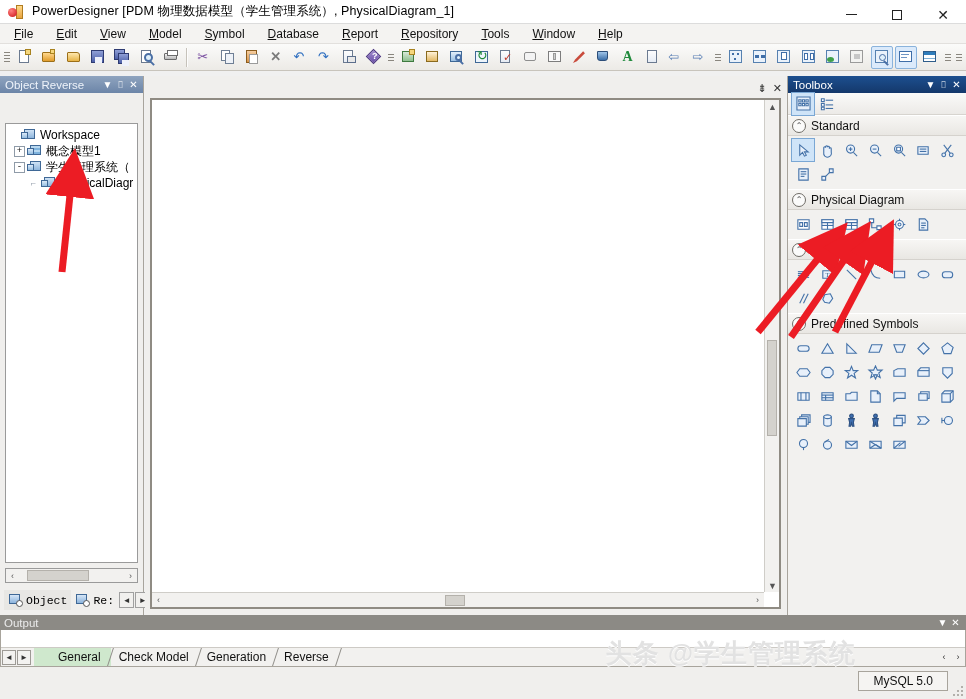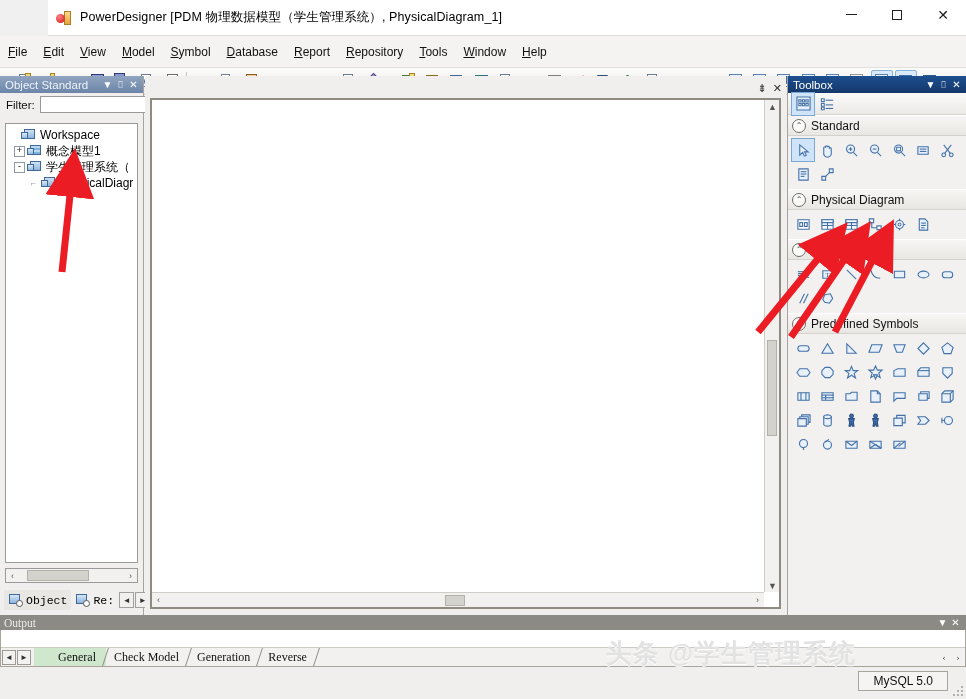--- a/index.html
+++ b/index.html
@@ -6,39 +6,39 @@
   html, body { margin:0; padding:0; }
   body {
     width:966px; height:699px; overflow:hidden;
     font-family:"Liberation Sans", sans-serif;
     font-size:12px; color:#000; background:#f0f0f0;
     position:relative;
     -webkit-font-smoothing:antialiased;
   }
   
   #titlebar {
-    height:36px; background:#ffffff; display:flex; align-items:center;
-    border-bottom:1px solid #dcdcdc; position:relative;margin-left:48px;
+    height:24px; background:#ffffff; display:flex; align-items:center;
+    border-bottom:1px solid #dcdcdc; position:relative;
   }
   #app-icon { width:18px; height:18px; margin-left:8px; margin-right:6px; position:relative; flex:none; }
   #app-icon .bar { position:absolute; left:8px; top:2px; width:7px; height:14px;
     background:linear-gradient(#ffd98a,#e8a33d); border:1px solid #b07c20; }
   #app-icon .dot { position:absolute; left:0px; top:5px; width:9px; height:9px; border-radius:50%;
     background:radial-gradient(circle at 35% 30%, #ff8080, #cc1111); }
   #titletext { font-size:12.5px; color:#000; letter-spacing:.1px; }
   #wincontrols { position:absolute; right:0; top:0; height:29px; display:flex; }
   .wbtn { width:46px; height:29px; display:flex; align-items:center; justify-content:center;
     font-size:13px; color:#222; }
   .glyph-min { display:block; width:11px; height:1px; background:#222; }
   .glyph-max { display:block; width:10px; height:10px; border:1px solid #222; }
   .glyph-close { font-size:14px; line-height:1; }
 
   
-  #menubar { height:32px; background:#f4f3f1; display:flex; align-items:center; 
-    border-bottom:1px solid #e2e0dd; }
+  #menubar { height:20px; background:#f4f3f1; display:flex; align-items:center; padding-left:6px;
+    border-bottom:1px solid #e2e0dd;gap:7px; }
   .menu-item { padding:2px 8px; font-size:12px; color:#111; cursor:default; white-space:nowrap; }
   .menu-item u { text-decoration:underline; }
 
   
   #toolbar { height:27px; background:linear-gradient(#fbfbfa,#eceae6);
     border-bottom:1px solid #c8c4bc; display:flex; align-items:center; padding:0 2px; }
   .tb { width:23px; height:23px; margin:0 1px; display:flex; align-items:center; justify-content:center;
     border:1px solid transparent; border-radius:2px; position:relative; }
   .tb.on { background:#dbeafb; border:1px solid #8ab3dc; }
   .tb-sep { width:2px; height:19px; border-left:1px solid #c6c2ba; border-right:1px solid #fdfdfd; margin:0 3px; }
@@ -171,21 +171,21 @@
      border:1px solid transparent; }
   .tbx-item.sel { background:#cfe4f8; border:1px solid #7aa7d4; }
   .sym { width:19px; height:15px; display:block; }
   .sym path, .sym polygon, .sym rect, .sym ellipse, .sym circle, .sym line, .sym polyline {
      fill:#ffffff; stroke:#4472a8; stroke-width:1.1; vector-effect:non-scaling-stroke; }
   .sym .fillg { fill:#e8f0fa; }
   .sym .solidb { fill:#3f6fb0; stroke:#2d5182; }
   .sym .nofill { fill:none; }
 
   
-  #output { position:absolute; left:0; right:0; bottom:32px; height:52px; background:#737373;font-family:Liberation Serif, serif; }
+  #output { position:absolute; left:0; right:0; bottom:32px; height:52px; background:#737373; }
   #output-header { height:15px; background:#8c8a85; display:flex; align-items:center; padding:0 4px; }
   #output-header .bt { flex:1; font-size:11.5px; color:#ebebeb; }
   #output-body { position:absolute; left:0; right:0; top:15px; bottom:0; background:#fff;
      border:1px solid #a8a49c; border-top:none; }
   #otabs { position:absolute; left:0; right:0; bottom:0; height:19px; background:#f2f1ef;
      border-top:1px solid #cdcac5; display:flex; align-items:center; }
   .otab-nav { width:14px; height:15px; border:1px solid #9d9a95; background:#f3f2f0; margin-left:1px;
      display:flex; align-items:center; justify-content:center; font-size:8px; color:#333; }
   .otab { height:18px; display:flex; align-items:center; padding:0 10px 0 8px; font-size:12px;
      position:relative; color:#111; }
@@ -487,30 +487,26 @@
       <span></span>
       <span></span>
       <span></span>
     </div>
 </div>
 
 <div id="main">
 
   <div id="browser">
     <div id="browser-header">
-      <div class="bt">Object Standard</div>
+      <div class="bt">Object Reverse</div>
       <div class="hdr-btn">▼</div>
       <div class="hdr-btn">⌷</div>
       <div class="hdr-btn">✕</div>
     </div>
 
-    <div id="filter-row">
-      <span id="filter-label">Filter:</span>
-      <input id="filter-input" type="text" value="" placeholder="" style="">
-    </div>
 
     <div id="tree">
       <div class="tnode">
         <span class="tdash"></span>
         <span class="ticon">
             <span class="a"></span>
             <span class="b"></span>
           </span>
         <span class="tlabel">Workspace</span>
       </div>

